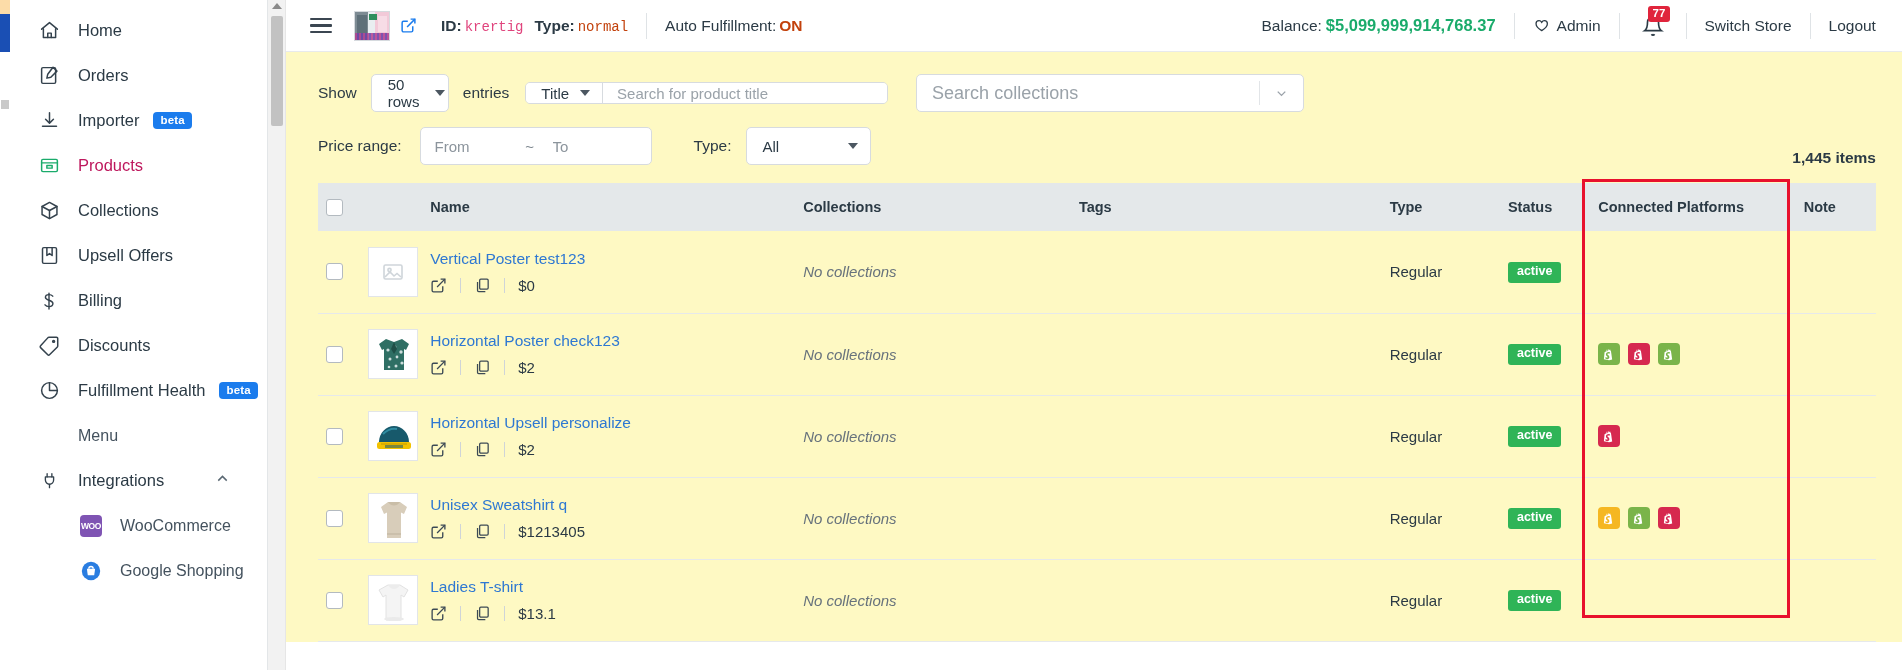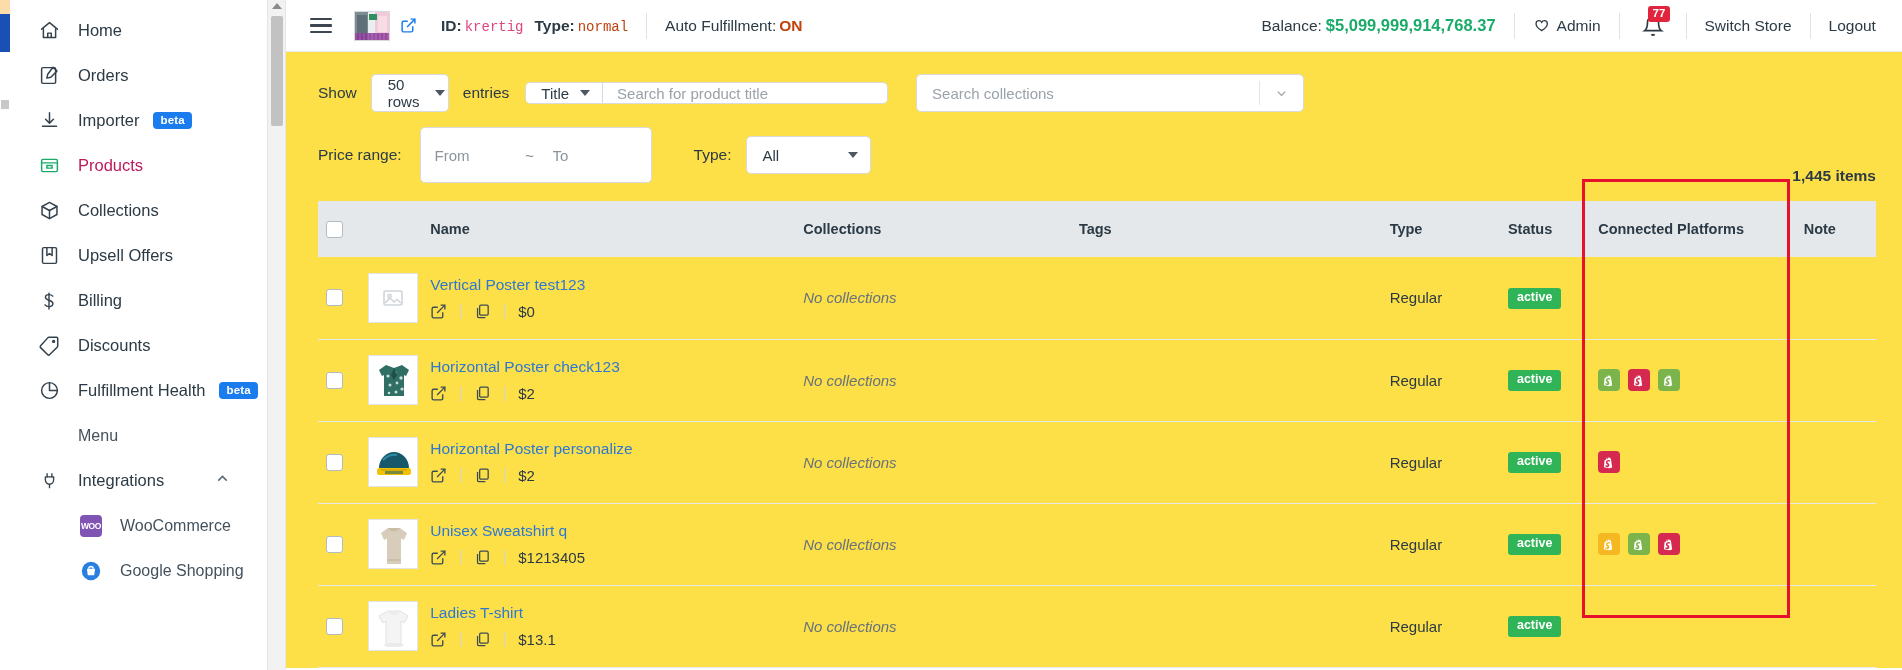--- a/index.html
+++ b/index.html
@@ -84,59 +84,59 @@
   .balance { font-size: 15.5px; color:#2b3a45; }
   .balance b { color: #1aab6b; font-size: 16.5px; font-weight: 700; margin-left: 4px;}
   .tb-link { font-size: 15.5px; color: #2b3a45; cursor:pointer; display:flex; align-items:center; gap:7px; white-space:nowrap;}
   .bell-wrap { position: relative; cursor:pointer; padding: 0 4px; }
   .badge {
     position:absolute; top:-9px; left: 10px; background:#e0253c; color:#fff;
     font-size: 11.5px; font-weight:700; border-radius:3px; padding:1px 5px 2px; line-height:1.15;
   }
 
   
-  .content { padding: 0 26px 0 32px; background:#fde047; }
+  .content { padding: 0 26px 0 32px; background:#fef9c3; }
   .filters { padding: 22px 0 0 0; }
   .frow { display:flex; align-items:center; gap: 0; }
   .frow2 { margin-top: 15px; display:flex; align-items:center; position:relative;}
   .lbl-txt { font-size: 15.5px; color:#2b3a45; }
   .sel {
     border: 1px solid #d7dbdf; border-radius: 5px; height: 38px; display:flex;
     align-items:center; justify-content:space-between; background:#fff; cursor:pointer;
     padding: 0 12px 0 16px; font-size: 15px; color:#2b3a45;
   }
   .caret { width:0;height:0;border-left:5.5px solid transparent;border-right:5.5px solid transparent;
            border-top:6.5px solid #4c5761; margin-left: 16px;}
   .search-group { display:flex; height: 22px; border:1px solid #d7dbdf; border-radius:5px; overflow:hidden; }
   .search-group .sg-sel { display:flex; align-items:center; padding: 0 12px 0 15px; font-size:15px; color:#2b3a45;
      border-right:1px solid #d7dbdf; cursor:pointer; background:#fff; }
   .search-group input { border:0; outline:0; width: 284px; padding: 0 14px; font-size: 15px;
      color:#2b3a45; font-family:"Liberation Sans",sans-serif; }
   .search-group input::placeholder { color:#9aa2a9; }
   .coll-box { height: 38px; width: 388px; border:1px solid #d7dbdf; border-radius:5px;
      display:flex; align-items:center; justify-content:space-between; background:#fff; }
-  .coll-box input { border:0; outline:0; flex:1; padding: 0 15px; font-size:15px; color:#2b3a45;
+  .coll-box input { border:0; outline:0; flex:1; padding: 0 15px; font-size:18px; color:#2b3a45;
      font-family:"Liberation Sans",sans-serif; }
   .coll-box input::placeholder { color:#9aa2a9; }
   .coll-box .div { width:1px; height: 24px; background:#e2e5e8; }
   .coll-box .chv { padding: 0 14px; color:#9aa2a9; display:flex; }
   .price-box {
-    height:56px; width: 232px; border:1px solid #d7dbdf; border-radius:5px; display:flex; align-items:center; background:#fff;
+    height:38px; width: 232px; border:1px solid #d7dbdf; border-radius:5px; display:flex; align-items:center; background:#fff;
   }
   .price-box input { border:0; outline:0; width: 100px; padding:0 14px; font-size:15px; color:#2b3a45; text-align:left;
     font-family:"Liberation Sans",sans-serif;}
   .price-box input::placeholder { color:#8b949c; }
   .price-box .tilde { color:#7b858d; font-size:15px; width:18px; text-align:center;}
   .items-count { position:absolute; right:0; bottom: -2px; font-size: 15.5px; font-weight:700; color:#2b3a45;}
 
   
   table { width:100%; border-collapse: collapse; margin-top: 18px; table-layout: fixed; }
   thead th {
     background:#e4e8ea; color:#2b3a45; font-size:14.5px; font-weight:700; text-align:left;
-    height: 56px; padding: 0 8px; vertical-align: middle;
+    height: 48px; padding: 0 8px; vertical-align: middle;
   }
   tbody td { border-bottom:1px solid #e6e9eb; padding: 0 8px; vertical-align: middle; height: 82px; font-size:15px; color:#2b3a45;}
   .cb { width: 17px; height:17px; border:1px solid #b3bac0; border-radius:3px; background:#fff; display:block; cursor:pointer;}
   .thumb-cell { width: 56px; }
   .pthumb { width: 50px; height: 50px; border:1px solid #e2e5e8; background:#fff; position:relative; overflow:hidden; }
   .ph-icon { position:absolute; inset:0; display:flex; align-items:center; justify-content:center; color:#d6dade;}
   .pname { color:#2e78d2; font-size:15.5px; text-decoration:none; cursor:pointer; display:inline-block; }
   .prow2 { display:flex; align-items:center; gap:0; margin-top: 9px; color:#34424d; }
   .prow2 .ic { color:#3c4a55; display:flex; cursor:pointer; }
   .prow2 .sep { width:1px; height:15px; background:#cfd4d8; margin: 0 13px; }
@@ -544,21 +544,21 @@
               <td class="thumb-cell">
                 <div class="pthumb"><svg width="50" height="50" viewBox="0 0 50 50">
                     <rect width="50" height="50" fill="#fff"></rect>
                     <path d="M10 30c0-9 7-16 15-16s15 7 15 16z" fill="#17596b"></path>
                     <path d="M14 22c4-4 9-6 14-5" stroke="#2f8ca1" stroke-width="2" fill="none"></path>
                     <rect x="8" y="30" width="34" height="7" rx="2.5" fill="#f2c200"></rect>
                     <path d="M12 32h26" stroke="#caa000" stroke-width="1.2"></path>
                     <rect x="16" y="33" width="18" height="3" fill="#17596b" opacity=".55"></rect>
                   </svg></div>
               </td>
-              <td><a class="pname">Horizontal Poster personalize</a><div class="prow2">
+              <td><a class="pname">Horizontal Upsell personalize</a><div class="prow2">
                   <span class="ic">
                     <svg width="17" height="17" viewBox="0 0 24 24" fill="none" stroke="currentColor" stroke-width="1.9">
                       <path d="M18 13v6a2 2 0 0 1-2 2H5a2 2 0 0 1-2-2V8a2 2 0 0 1 2-2h6"></path>
                       <path d="M15 3h6v6"></path>
                       <path d="M10 14L21 3"></path>
                     </svg>
                   </span>
                   <span class="sep"></span>
                   <span class="ic">
                     <svg width="17" height="17" viewBox="0 0 24 24" fill="none" stroke="currentColor" stroke-width="1.8">

